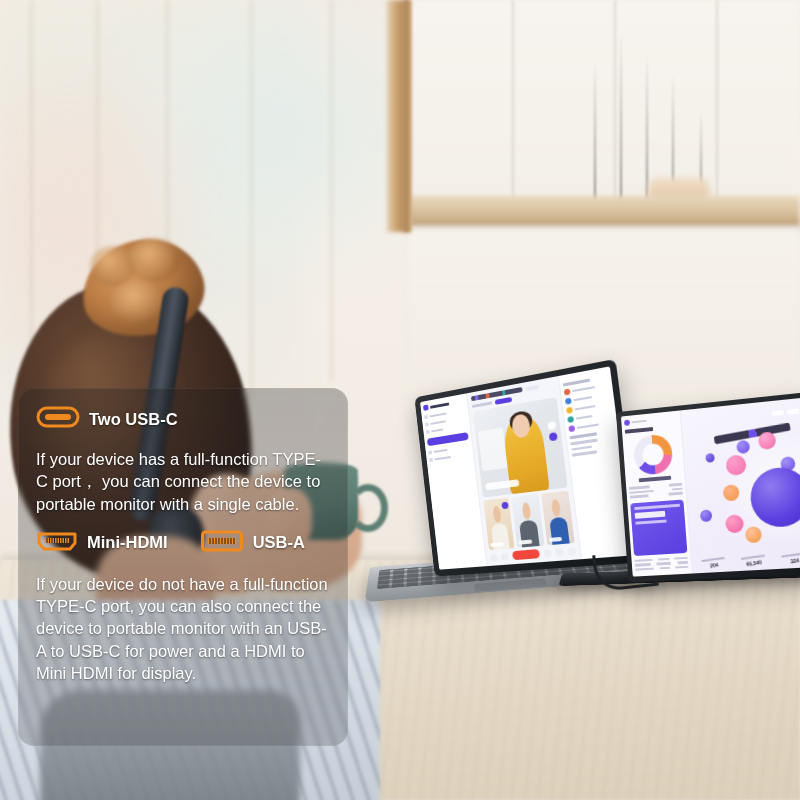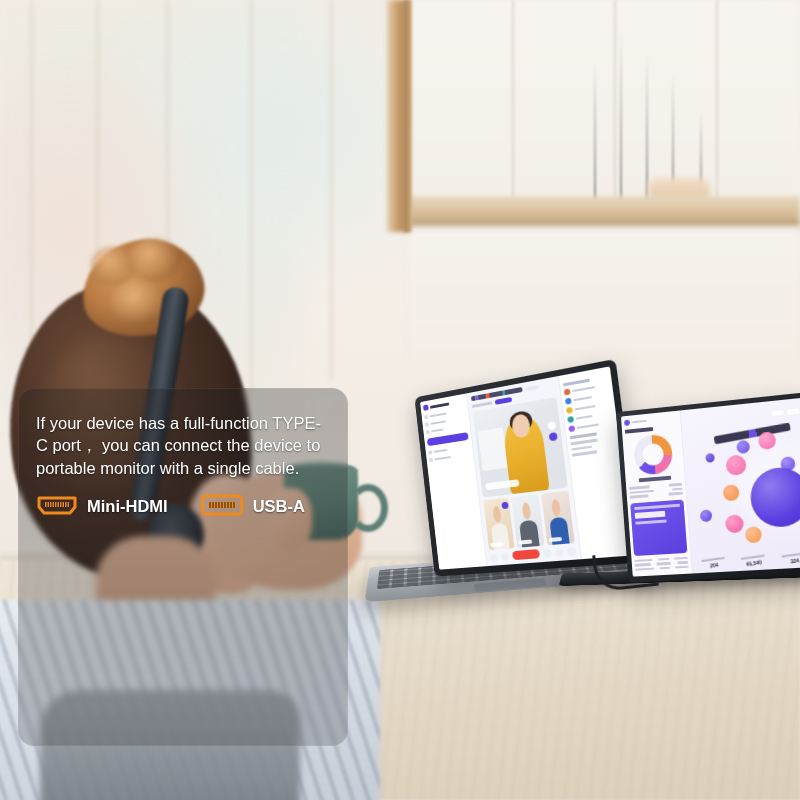--- a/index.html
+++ b/index.html
@@ -379,21 +379,21 @@
   .feat{margin-bottom:2px;}
   .feat-head{display:flex;align-items:center;gap:9px;margin-bottom:4px;}
   .feat-head.two{gap:9px;}
   .feat-label{
     color:#ffffff;font-size:16.5px;font-weight:700;
     text-shadow:0 1px 2px rgba(0,0,0,.55);white-space:nowrap;
   }
   .feat-body{
     color:#ffffff;font-size:16.5px;line-height:1.35;font-weight:400;
     text-shadow:0 1px 2px rgba(0,0,0,.5);
-    margin:6px 0 14px 0;
+    margin:16px 0 14px 0;
   }
   .gap-mid{width:14px;}
 </style>
 </head>
 <body>
 
 <div id="stage">
 
   <div class="bg">
     <div class="wall"></div>
@@ -670,20 +670,29 @@
   <div class="arm"></div>
   <div class="mug-handle"></div>
   <div class="mug-rim"></div>
   <div class="mug"></div>
   <div class="fingers"></div>
 
 
   <div class="panel">
 
     <div class="feat">
+      <div class="feat-head">
+        <span>
+          <svg width="44" height="22" viewBox="0 0 44 22">
+            <rect x="2" y="2" width="40" height="18" rx="9" ry="9" fill="none" stroke="#f08a1f" stroke-width="3"></rect>
+            <rect x="9" y="8" width="26" height="6" rx="3" ry="3" fill="#f08a1f"></rect>
+          </svg>
+        </span>
+        <span class="feat-label">Two USB-C</span>
+      </div>
       <p class="feat-body">If your device has a full-function TYPE-C port，  you can connect the device to portable monitor with a single cable.</p>
     </div>
 
     <div class="feat">
       <div class="feat-head two">
         <span>
           <svg width="42" height="22" viewBox="0 0 42 22">
             <path d="M3 4 H39 V13 L34 19 H8 L3 13 Z" fill="none" stroke="#f08a1f" stroke-width="3" stroke-linejoin="round"></path>
             <rect x="9" y="8" width="24" height="5" fill="#f08a1f"></rect>
             <g stroke="#1a1a1a" stroke-width="1">
@@ -715,17 +724,18 @@
               <line x1="22" y1="9" x2="22" y2="15"></line>
                 <line x1="25" y1="9" x2="25" y2="15"></line>
               <line x1="28" y1="9" x2="28" y2="15"></line>
                 <line x1="31" y1="9" x2="31" y2="15"></line>
               <line x1="34" y1="9" x2="34" y2="15"></line>
             </g>
           </svg>
         </span>
         <span class="feat-label">USB-A</span>
       </div>
+      <p class="feat-body">If your device do not have a full-function TYPE-C  port, you can also connect the device to portable monitor with an USB-A to USB-C for power and a HDMI to Mini HDMI for display.</p>
     </div>
 
   </div>
 
 </div>
 
 </body></html>

